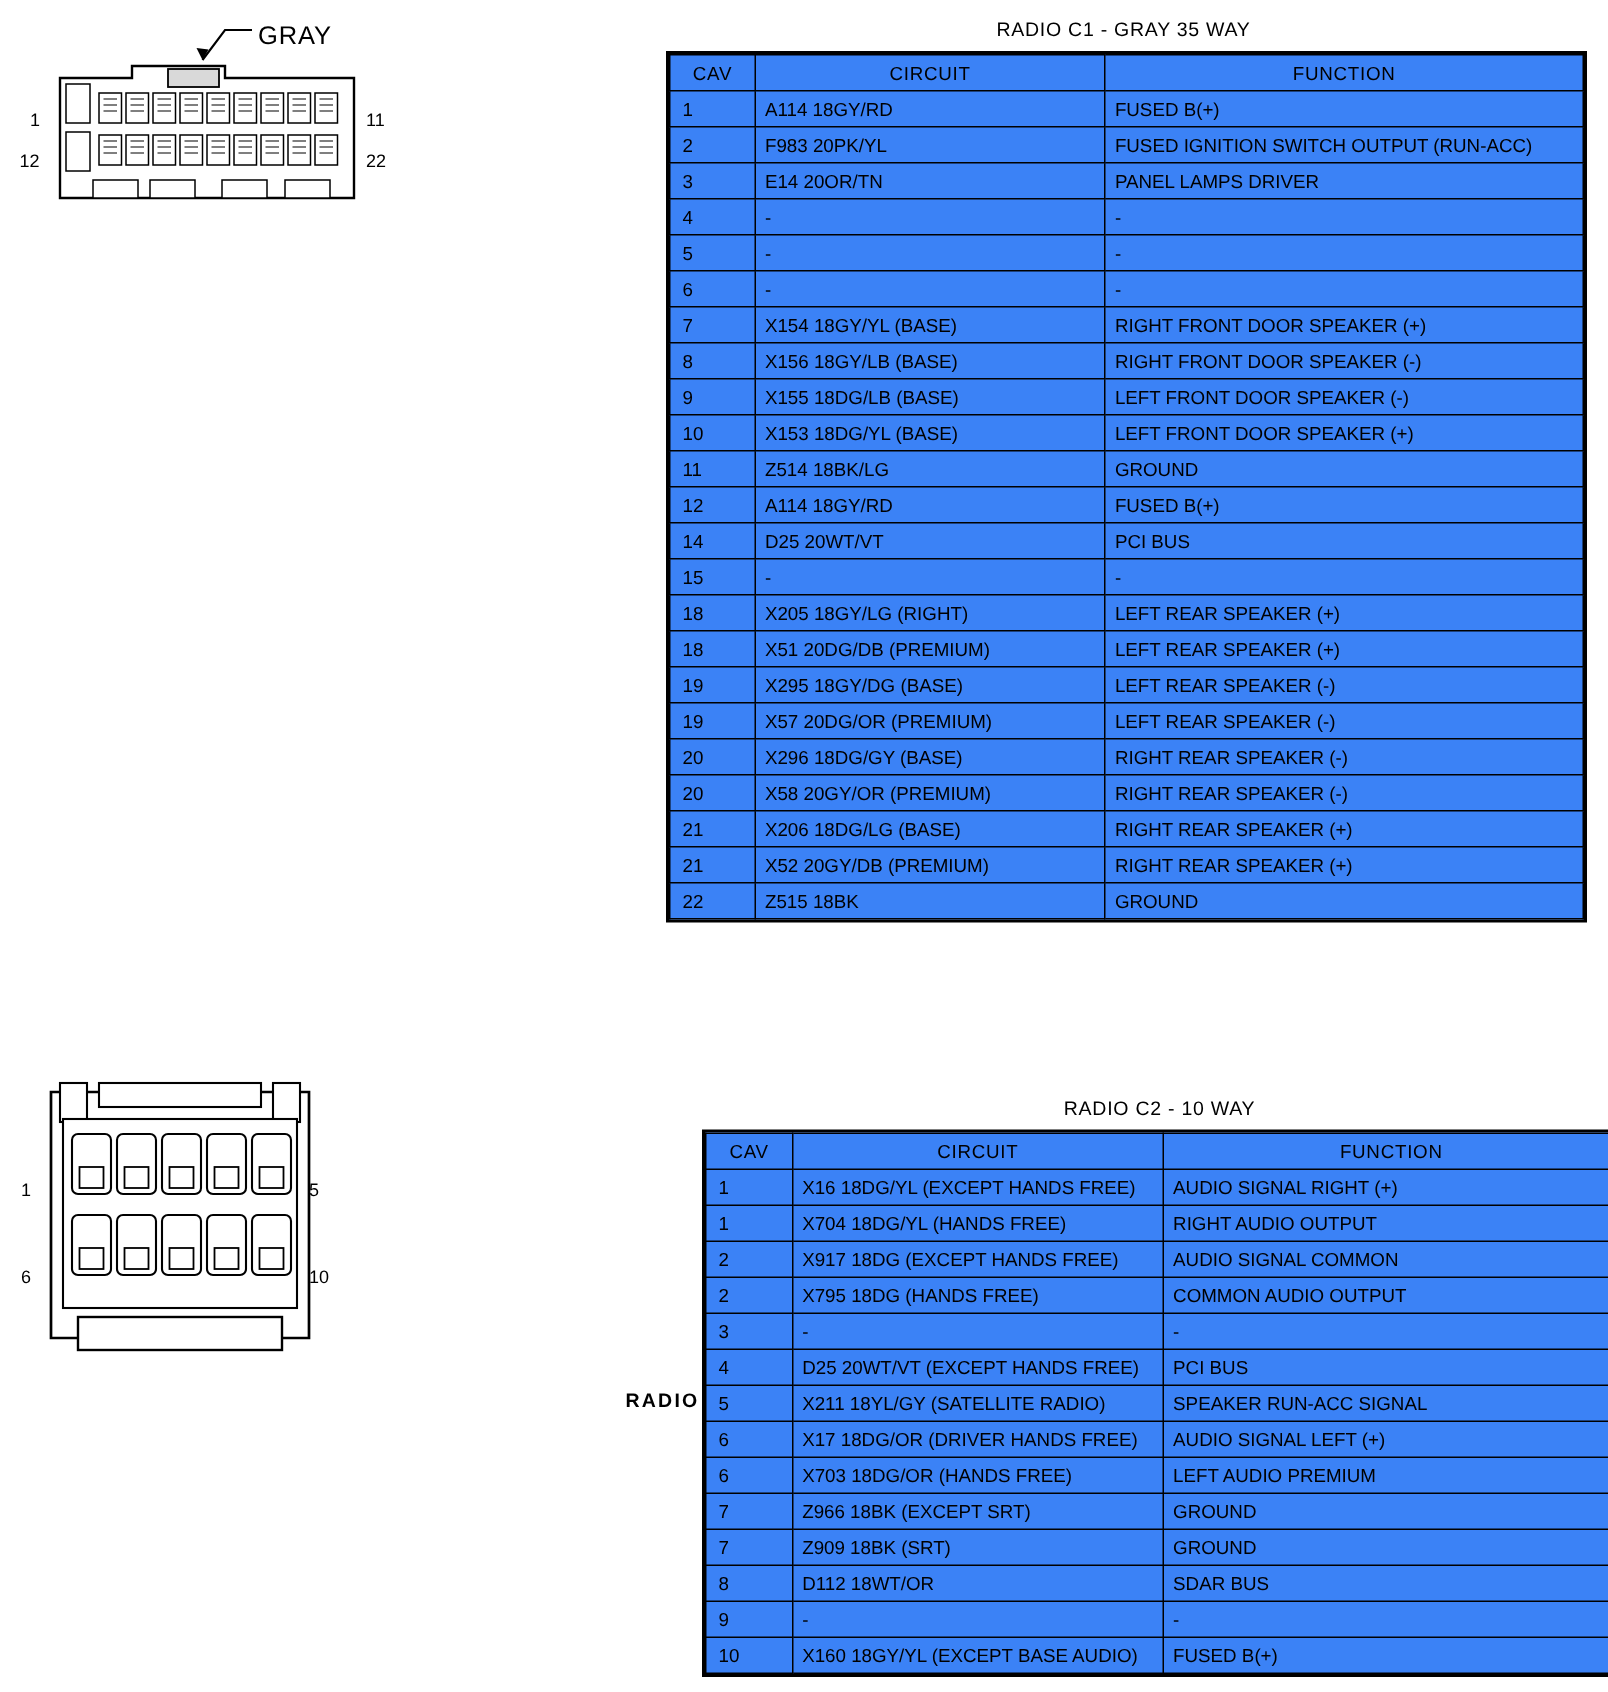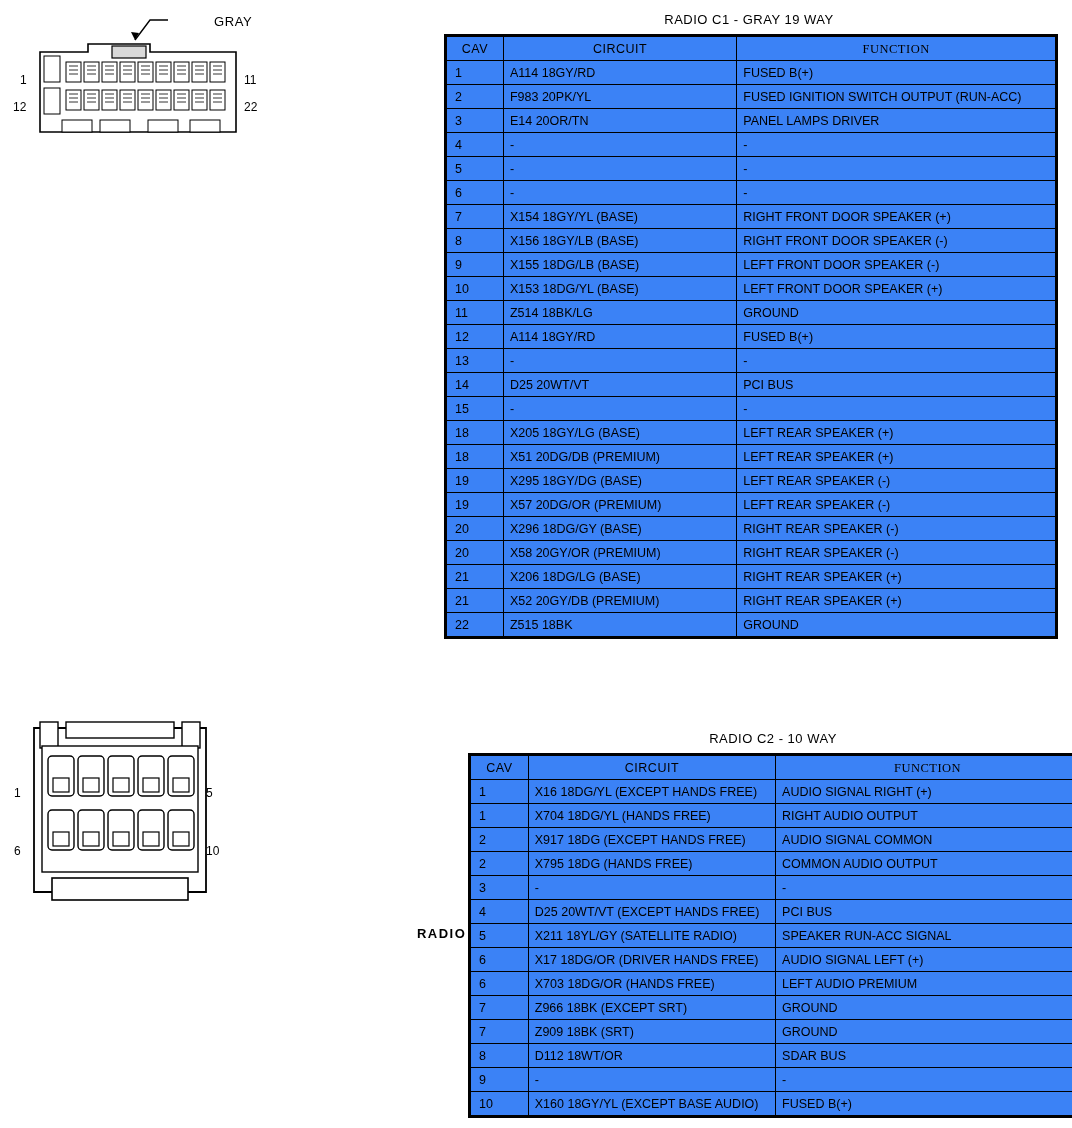--- a/index.html
+++ b/index.html
@@ -36,23 +36,22 @@
     letter-spacing: 1.5px;
     font-weight: bold;
   }
   #conn1-caption { top: 163px; left: -42px; }
   #conn2-caption { top: 926px; left: -82px; }
 
   .gray-label {
     position: absolute;
     left: 172px;
     top: 14px;
-    font-size: 13px;
+    font-size: 17px;
     letter-spacing: 0.6px;
-    margin-left: 42px;
   }
 
   .pin-num {
     position: absolute;
     font-size: 12px;
   }
 
   
   .table-wrap {
     position: absolute;
@@ -90,21 +89,21 @@
   }
   table.pinout td.cav {
     width: 46px;
     text-align: left;
     padding-left: 8px;
   }
   table.pinout td.circuit { width: 236px; }
   table.pinout td.function { width: 312px; }
   table.pinout th.cav { width: 46px; }
   table.pinout th.circuit { width: 236px; }
-  table.pinout th.function { width: 312px; font-family: Liberation Serif, serif; }
+  table.pinout th.function { width: 312px; }
 
   
   .table-outer {
     border: 2px solid #000;
     display: inline-block;
     line-height: 0;
   }
 </style>
 </head>
 <body>
@@ -234,21 +233,21 @@
 
     <span class="pin-num" style="left:14px; top:86px;">1</span>
     <span class="pin-num" style="left:14px; top:144px;">6</span>
     <span class="pin-num" style="left:206px; top:86px;">5</span>
     <span class="pin-num" style="left:206px; top:144px;">10</span>
   </div>
 
   <div class="conn-caption" id="conn2-caption">RADIO C2</div>
 
   <div class="table-wrap" id="t1-wrap">
-    <div class="table-title">RADIO C1 - GRAY 19 WAY</div>
+    <div class="table-title">RADIO C1 - GRAY 35 WAY</div>
     <div class="table-outer">
       <table class="pinout">
         <thead>
           <tr>
             <th class="cav">CAV</th>
             <th class="circuit">CIRCUIT</th>
             <th class="function">FUNCTION</th>
           </tr>
         </thead>
         <tbody id="t1-body">
@@ -306,37 +305,32 @@
               <td class="cav">11</td>
               <td class="circuit">Z514 18BK/LG</td>
               <td class="function">GROUND</td>
             </tr>
             <tr>
               <td class="cav">12</td>
               <td class="circuit">A114 18GY/RD</td>
               <td class="function">FUSED B(+)</td>
             </tr>
             <tr>
-              <td class="cav">13</td>
-              <td class="circuit">-</td>
-              <td class="function">-</td>
-            </tr>
-            <tr>
               <td class="cav">14</td>
               <td class="circuit">D25 20WT/VT</td>
               <td class="function">PCI BUS</td>
             </tr>
             <tr>
               <td class="cav">15</td>
               <td class="circuit">-</td>
               <td class="function">-</td>
             </tr>
             <tr>
               <td class="cav">18</td>
-              <td class="circuit">X205 18GY/LG (BASE)</td>
+              <td class="circuit">X205 18GY/LG (RIGHT)</td>
               <td class="function">LEFT REAR SPEAKER (+)</td>
             </tr>
             <tr>
               <td class="cav">18</td>
               <td class="circuit">X51 20DG/DB (PREMIUM)</td>
               <td class="function">LEFT REAR SPEAKER (+)</td>
             </tr>
             <tr>
               <td class="cav">19</td>
               <td class="circuit">X295 18GY/DG (BASE)</td>

